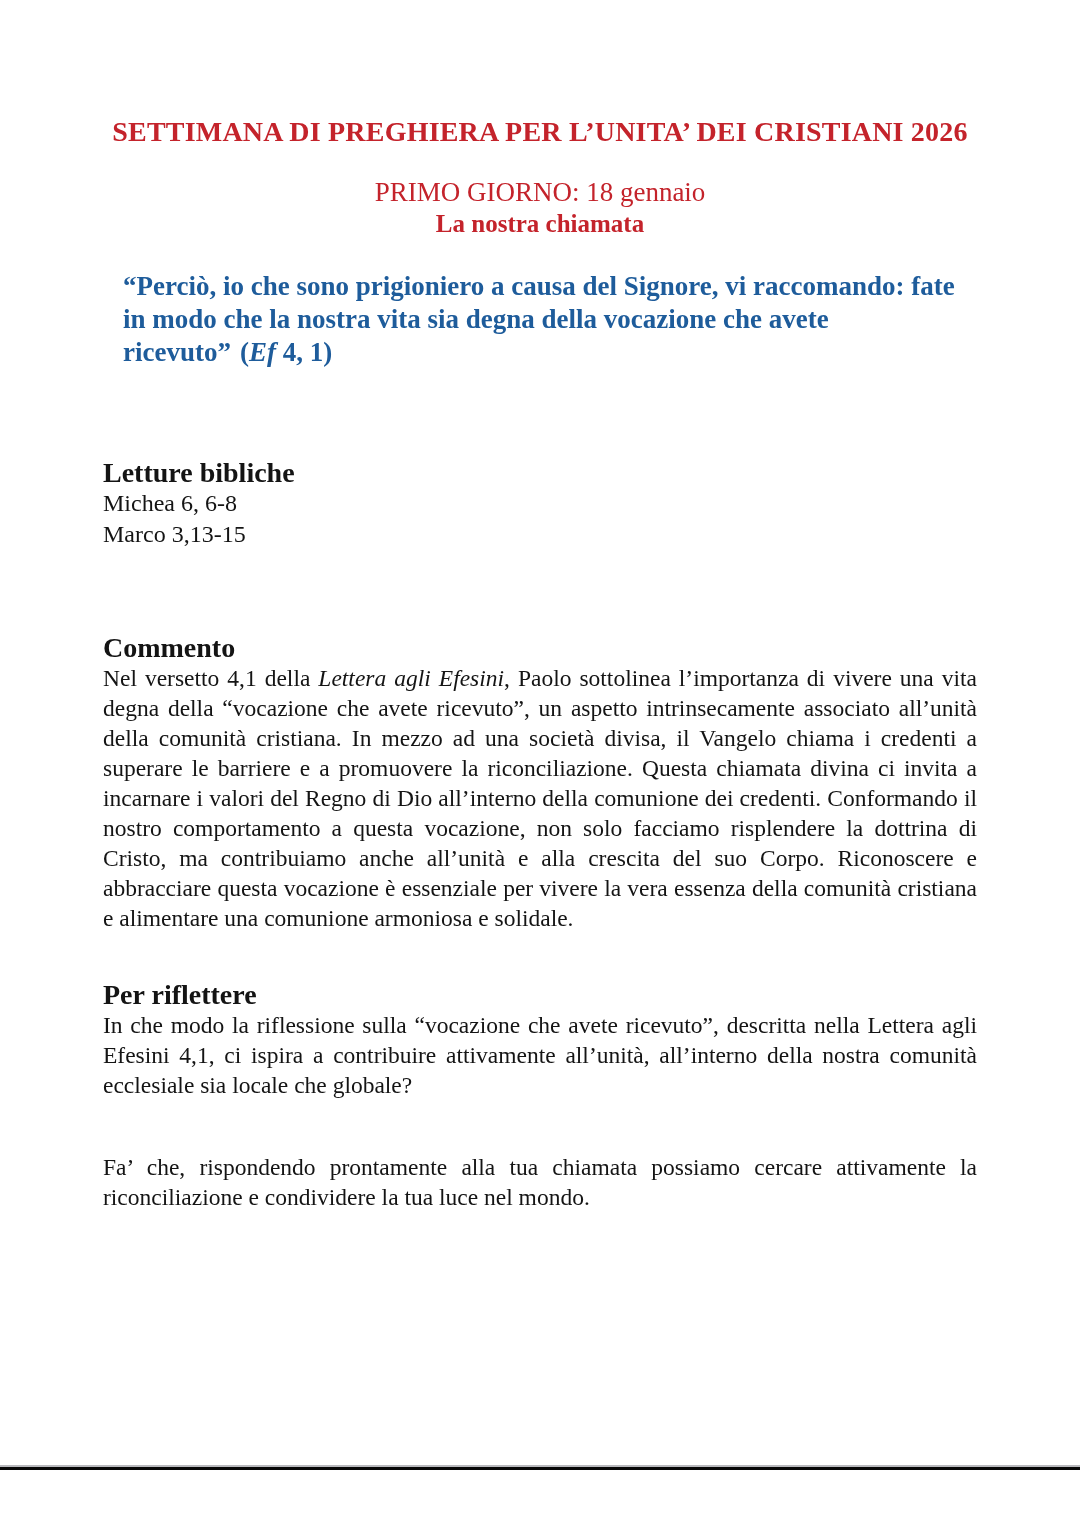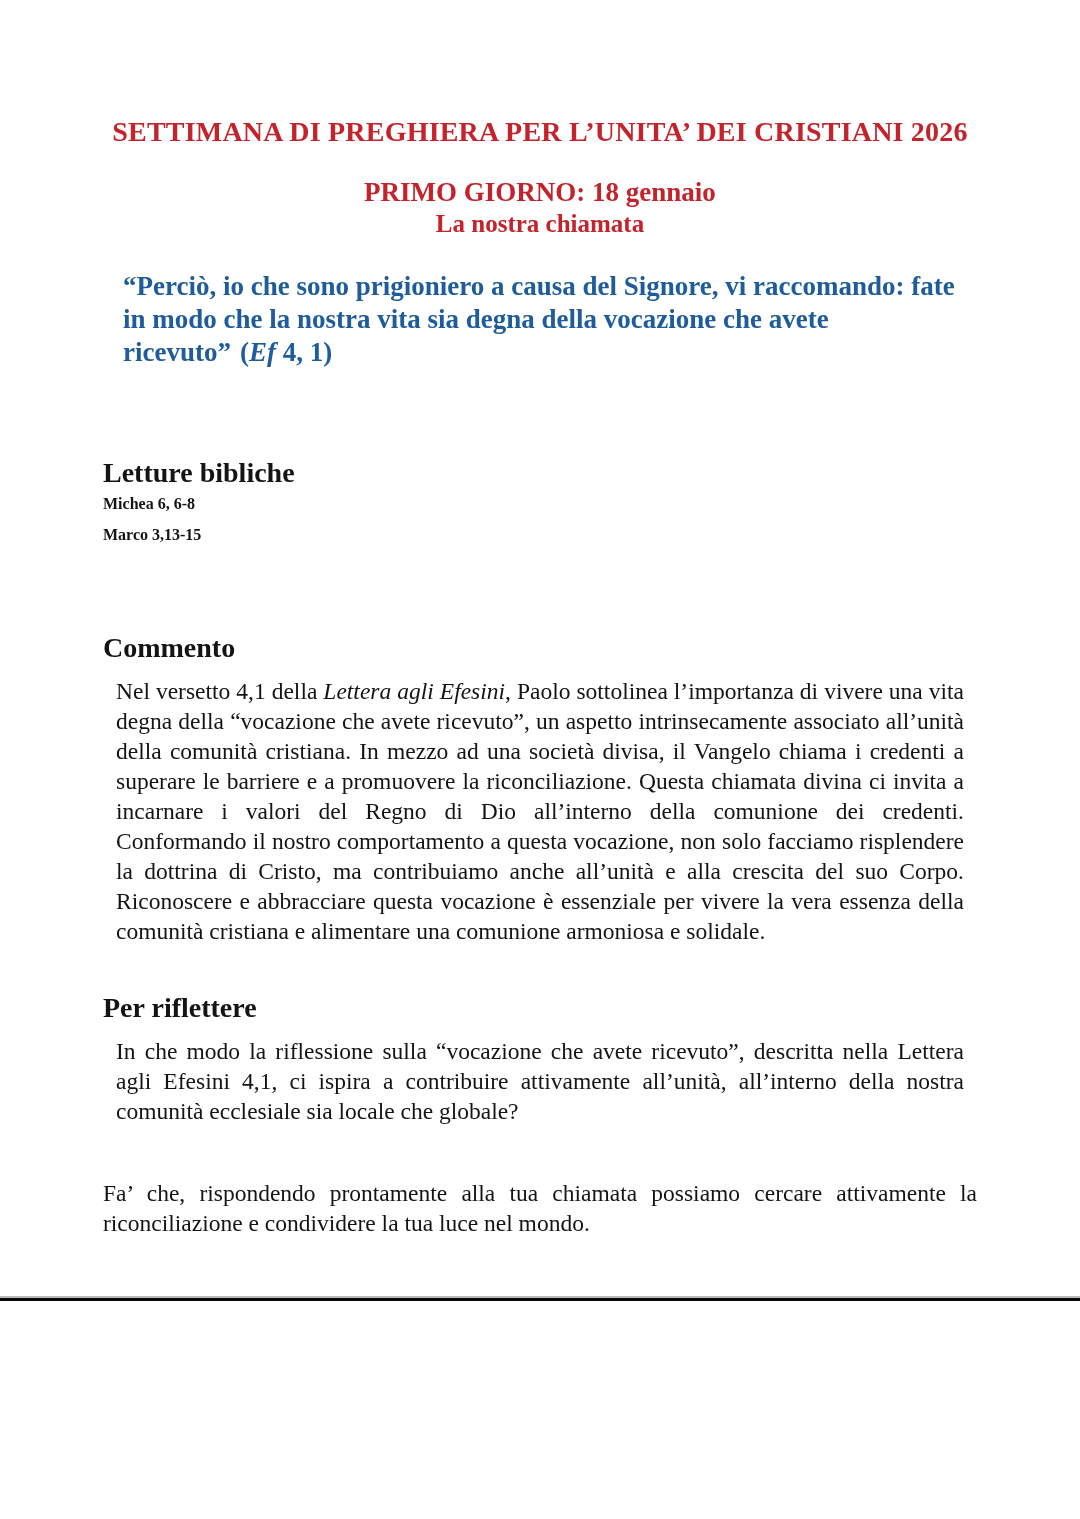--- a/index.html
+++ b/index.html
@@ -5,21 +5,21 @@
   :root {
     --title-red: #c4232b;
     --quote-blue: #1e5c9b;
     --body-black: #141414;
   }
   * { box-sizing: border-box; }
   html, body { margin: 0; padding: 0; background: #ffffff; }
   .page {
     position: relative;
     width: 1080px;
-    height: 1301px;
+    height: 1470px;
     margin: 0 auto;
     background: #ffffff;
     overflow: hidden;
     font-family: "Liberation Serif", "DejaVu Serif", serif;
     color: var(--body-black);
   }
   .content {
     padding: 116px 103px 0 103px;
   }
   .doc-title {
@@ -28,21 +28,21 @@
     color: var(--title-red);
     font-weight: bold;
     font-size: 28px;
     line-height: 31px;
     letter-spacing: 0.2px;
   }
   .day-title {
     margin-top: 29px;
     text-align: center;
     color: var(--title-red);
-    font-weight: bold;
+    font-weight: normal;
     font-size: 27px;
     line-height: 32px;
   }
   .day-subtitle {
     text-align: center;
     color: var(--title-red);
     font-weight: bold;
     font-size: 25px;
     line-height: 31px;
   }
@@ -57,27 +57,26 @@
   .quote-ref .book { font-style: italic; }
   .section { margin: 0; }
   .section-heading {
     margin: 0;
     font-weight: bold;
     font-size: 28px;
     line-height: 31px;
   }
   .letture-section { margin-top: 88px; }
   .letture-item {
-    font-size: 16px;
+    font-size: 24px;
     line-height: 31px;
-    font-weight: bold;
   }
   .commento-section { margin-top: 82px; }
   .body-par {
-    margin: 13px;
+    margin: 0;
     font-size: 23.5px;
     line-height: 30px;
     text-align: justify;
   }
   .body-par .italic { font-style: italic; }
   .riflettere-section { margin-top: 46px; }
   .preghiera-section { margin-top: 52px; }
   .prayer-line {
     margin: 0;
     font-size: 23.5px;

